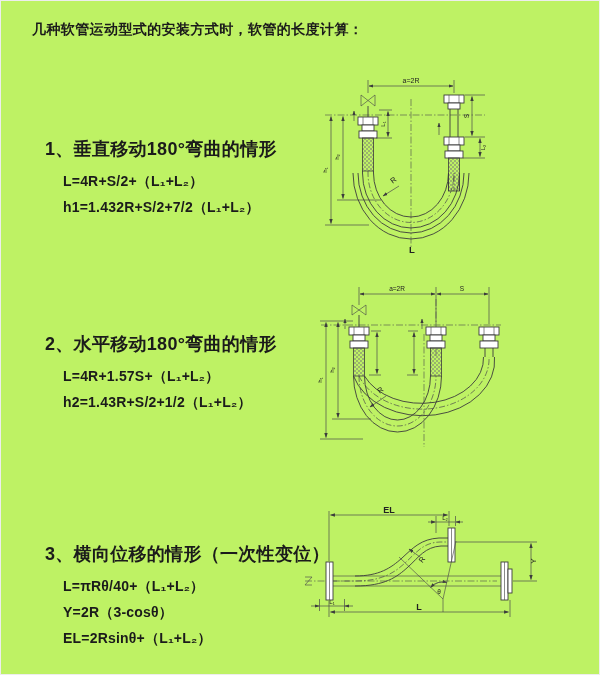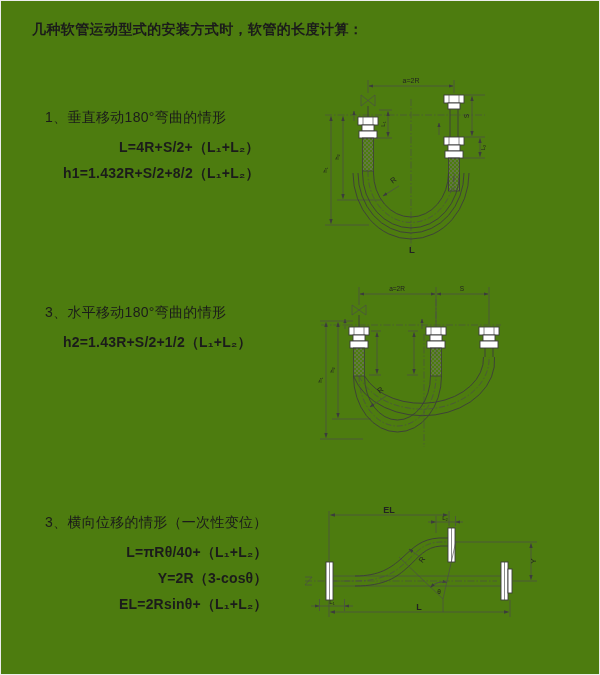--- a/index.html
+++ b/index.html
@@ -1,29 +1,29 @@
 <!DOCTYPE html>
 <html><head>
 <meta charset="utf-8">
 <style>
   html,body{margin:0;padding:0;background:#ffffff;}
   .page{
-    position:relative;width:600px;height:675px;background:#4d7c0f;
+    position:relative;width:600px;height:675px;background:#bef264;
     font-family:"Liberation Sans","DejaVu Sans",sans-serif;color:#1b1b1b;
     overflow:hidden;border:1px solid #ededed;box-sizing:border-box;
   }
   .title{
     position:absolute;left:31px;top:20px;font-size:14px;font-weight:700;
     letter-spacing:0.4px;white-space:nowrap;
   }
   .section{position:absolute;left:44px;}
   .sec1{top:108px;} .sec2{top:303px;} .sec3{top:513px;}
-  .heading{font-size:14px;font-weight:400;letter-spacing:0.3px;white-space:nowrap;}
+  .heading{font-size:18px;font-weight:700;letter-spacing:0.3px;white-space:nowrap;margin-top:28px;}
   .formulas{margin-top:7px;padding-left:18px;}
-  .formula{font-size:14px;font-weight:700;line-height:26px;white-space:nowrap;letter-spacing:0.2px;text-align:right;}
+  .formula{font-size:14px;font-weight:700;line-height:26px;white-space:nowrap;letter-spacing:0.2px;}
   svg{position:absolute;overflow:visible;}
   #d1{left:310px;top:72px;}
   #d2{left:310px;top:278px;}
   #d3{left:296px;top:502px;}
   svg text{font-family:"Liberation Sans","DejaVu Sans",sans-serif;fill:#222;}
   .ln{stroke:#3c3c3c;stroke-width:0.9;fill:none;}
   .thin{stroke:#4a4a4a;stroke-width:0.65;fill:none;}
   .dim{stroke:#4a4a4a;stroke-width:0.7;fill:none;}
   .cl{stroke:#4a4a4a;stroke-width:0.6;fill:none;stroke-dasharray:7 2 1.5 2;}
   .dsh{stroke:#4a4a4a;stroke-width:0.7;fill:none;stroke-dasharray:6 2 1.5 2;}
@@ -33,27 +33,28 @@
 <body>
 
 <div class="page">
 
   <div class="title">几种软管运动型式的安装方式时，软管的长度计算：</div>
 
   <div class="section sec1">
     <div class="heading">1、垂直移动180°弯曲的情形</div>
     <div class="formulas">
       <div class="formula">L=4R+S/2+（L₁+L₂）</div>
-      <div class="formula">h1=1.432R+S/2+8/2（L₁+L₂）</div>
+      <div class="formula">h1=1.432R+S/2+7/2（L₁+L₂）</div>
     </div>
   </div>
 
   <div class="section sec2">
-    <div class="heading">3、水平移动180°弯曲的情形</div>
+    <div class="heading">2、水平移动180°弯曲的情形</div>
     <div class="formulas">
+      <div class="formula">L=4R+1.57S+（L₁+L₂）</div>
       <div class="formula">h2=1.43R+S/2+1/2（L₁+L₂）</div>
     </div>
   </div>
 
   <div class="section sec3">
     <div class="heading">3、横向位移的情形（一次性变位）</div>
     <div class="formulas">
       <div class="formula">L=πRθ/40+（L₁+L₂）</div>
       <div class="formula">Y=2R（3-cosθ）</div>
       <div class="formula">EL=2Rsinθ+（L₁+L₂）</div>

